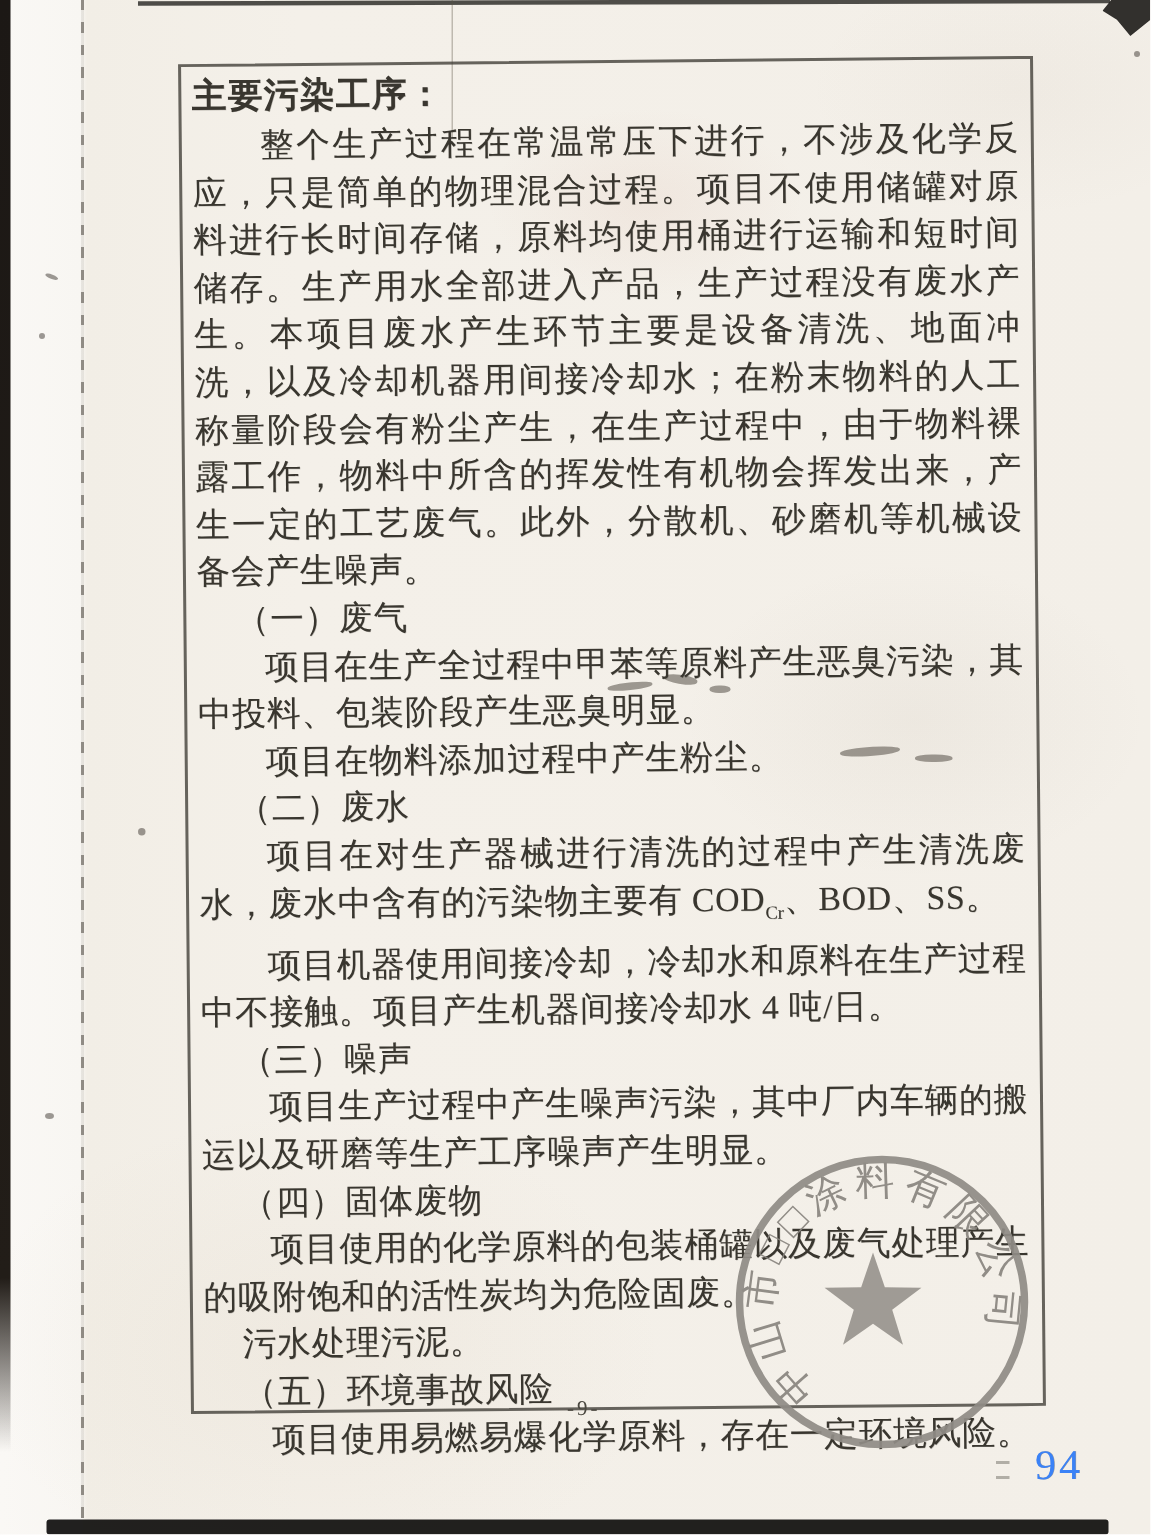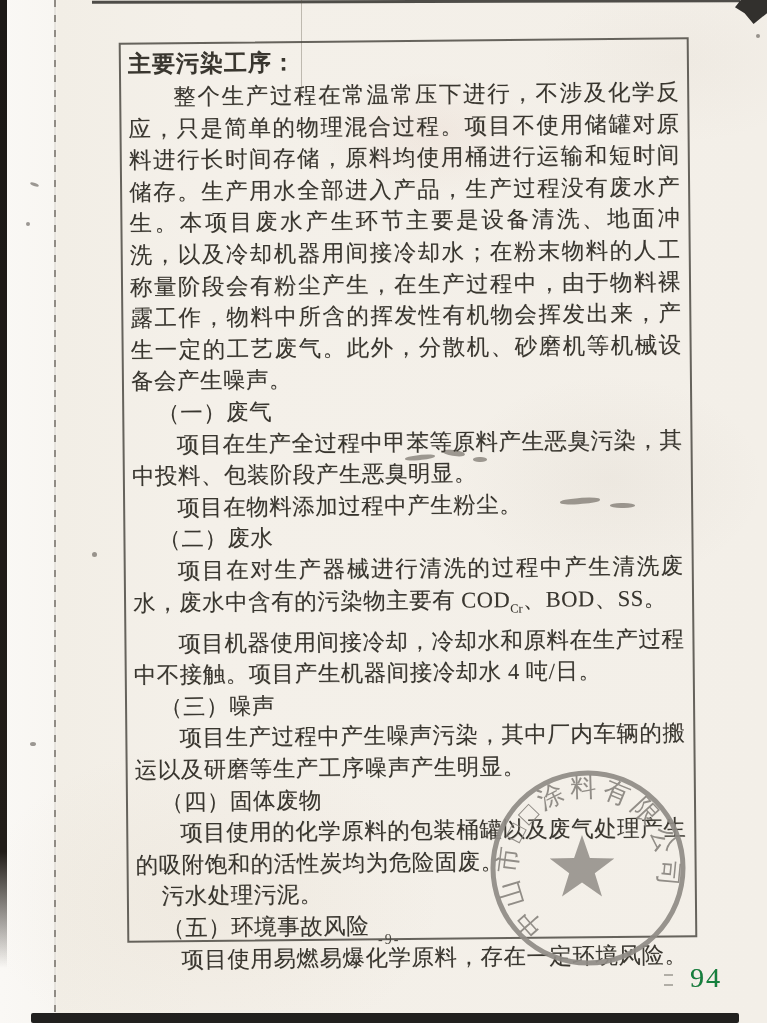--- a/index.html
+++ b/index.html
@@ -67,21 +67,21 @@
     font-size:.55em; font-family:Liberation Serif, serif;
     letter-spacing:0;
   }
   
   .footer-num {
     position:absolute; left:378px; top:932px; font-size:14px; letter-spacing:2px;
     color:#4a473f;
   }
   .corner-num {
     position:absolute; left:690px; top:962px; font-size:28px; letter-spacing:2px;
-    color:#15803d; text-shadow:.3px .3px .4px rgba(85,83,78,.5);
+    color:#3b82f6; text-shadow:.3px .3px .4px rgba(85,83,78,.5);
   }
   .corner-eq {
     position:absolute; left:664px; top:974px; width:9px; height:8px;
     border-top:2px solid #8f8c84; border-bottom:2px solid #8f8c84; opacity:.65;
   }
   
   .stamp {
     position:absolute; left:486px; top:766px; width:204px; height:204px;
     opacity:.92; filter:blur(.35px);
   }

